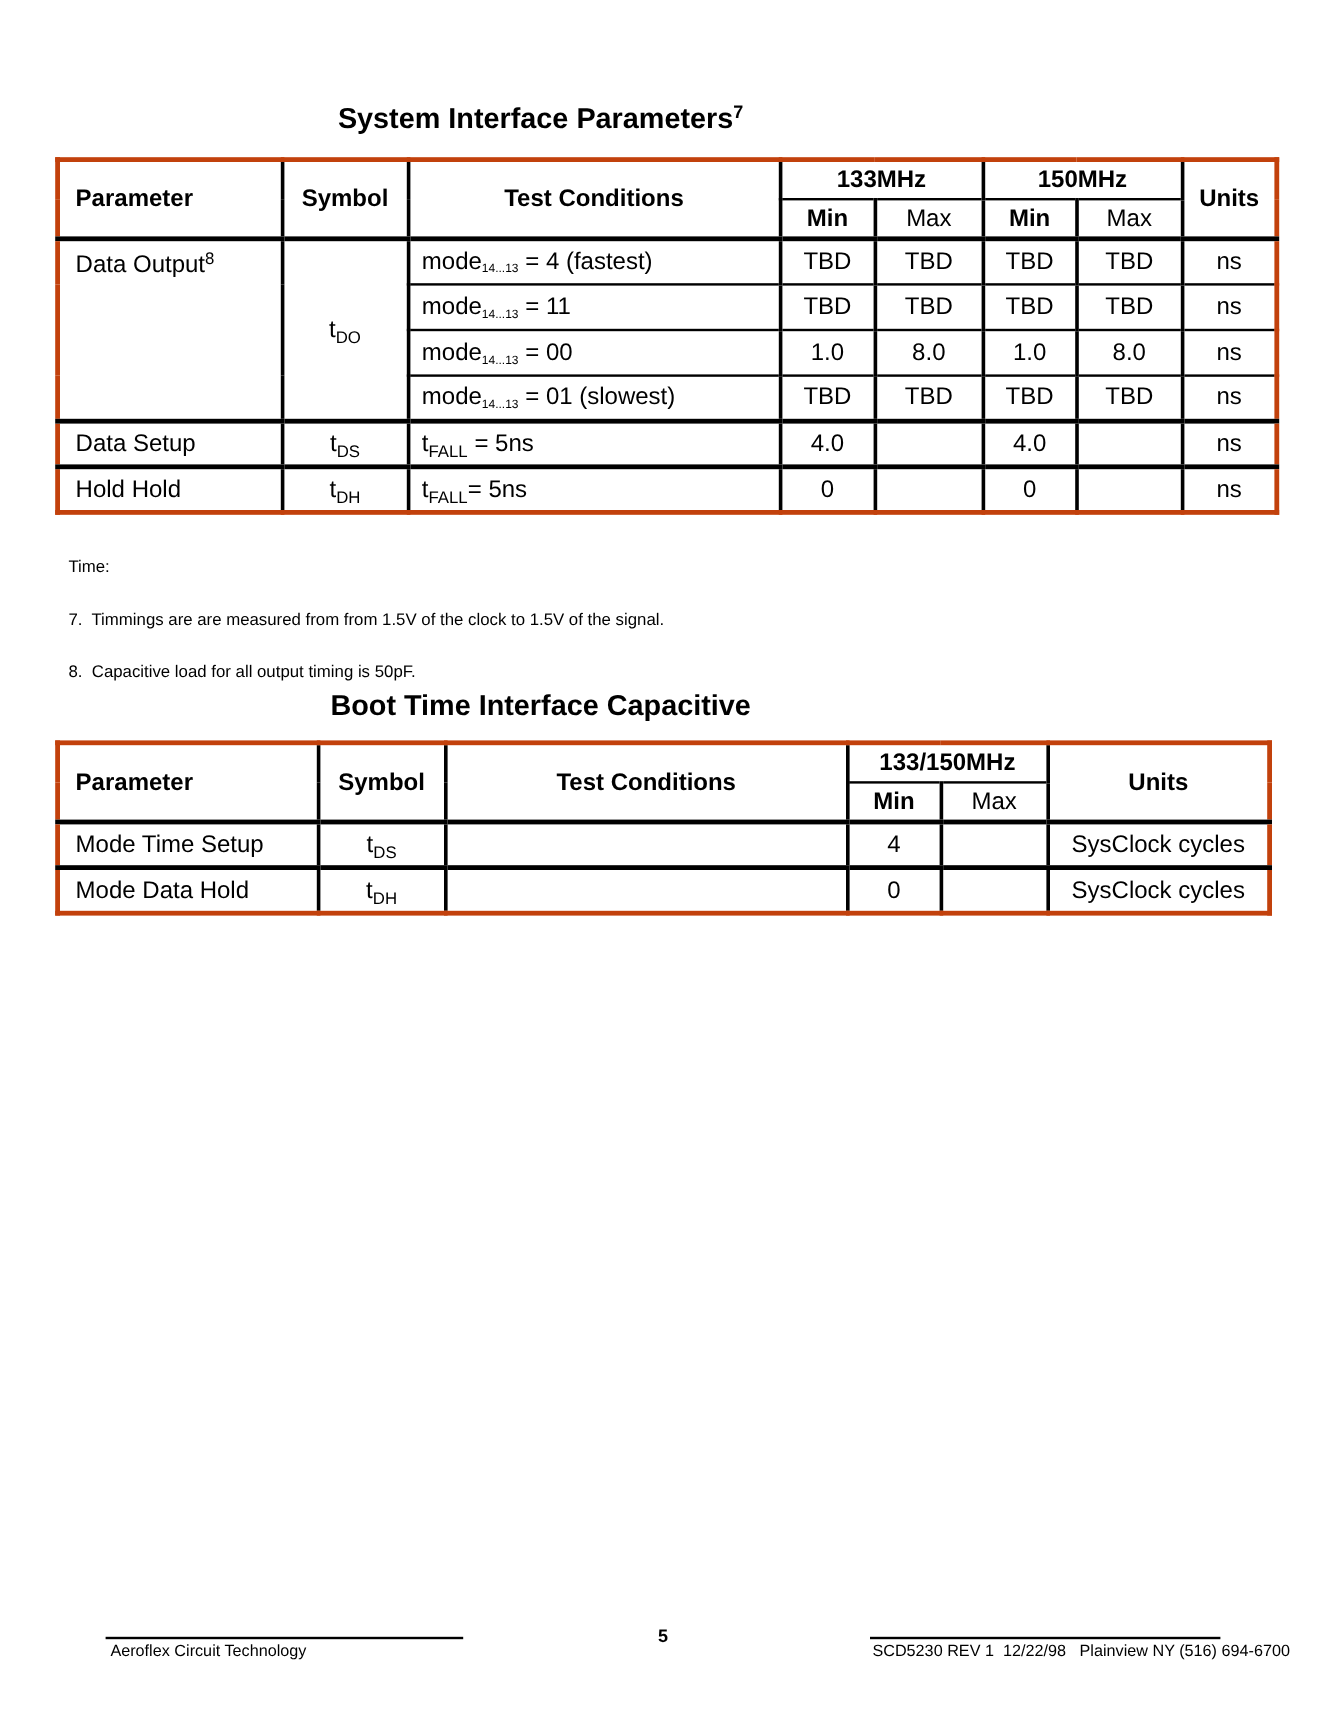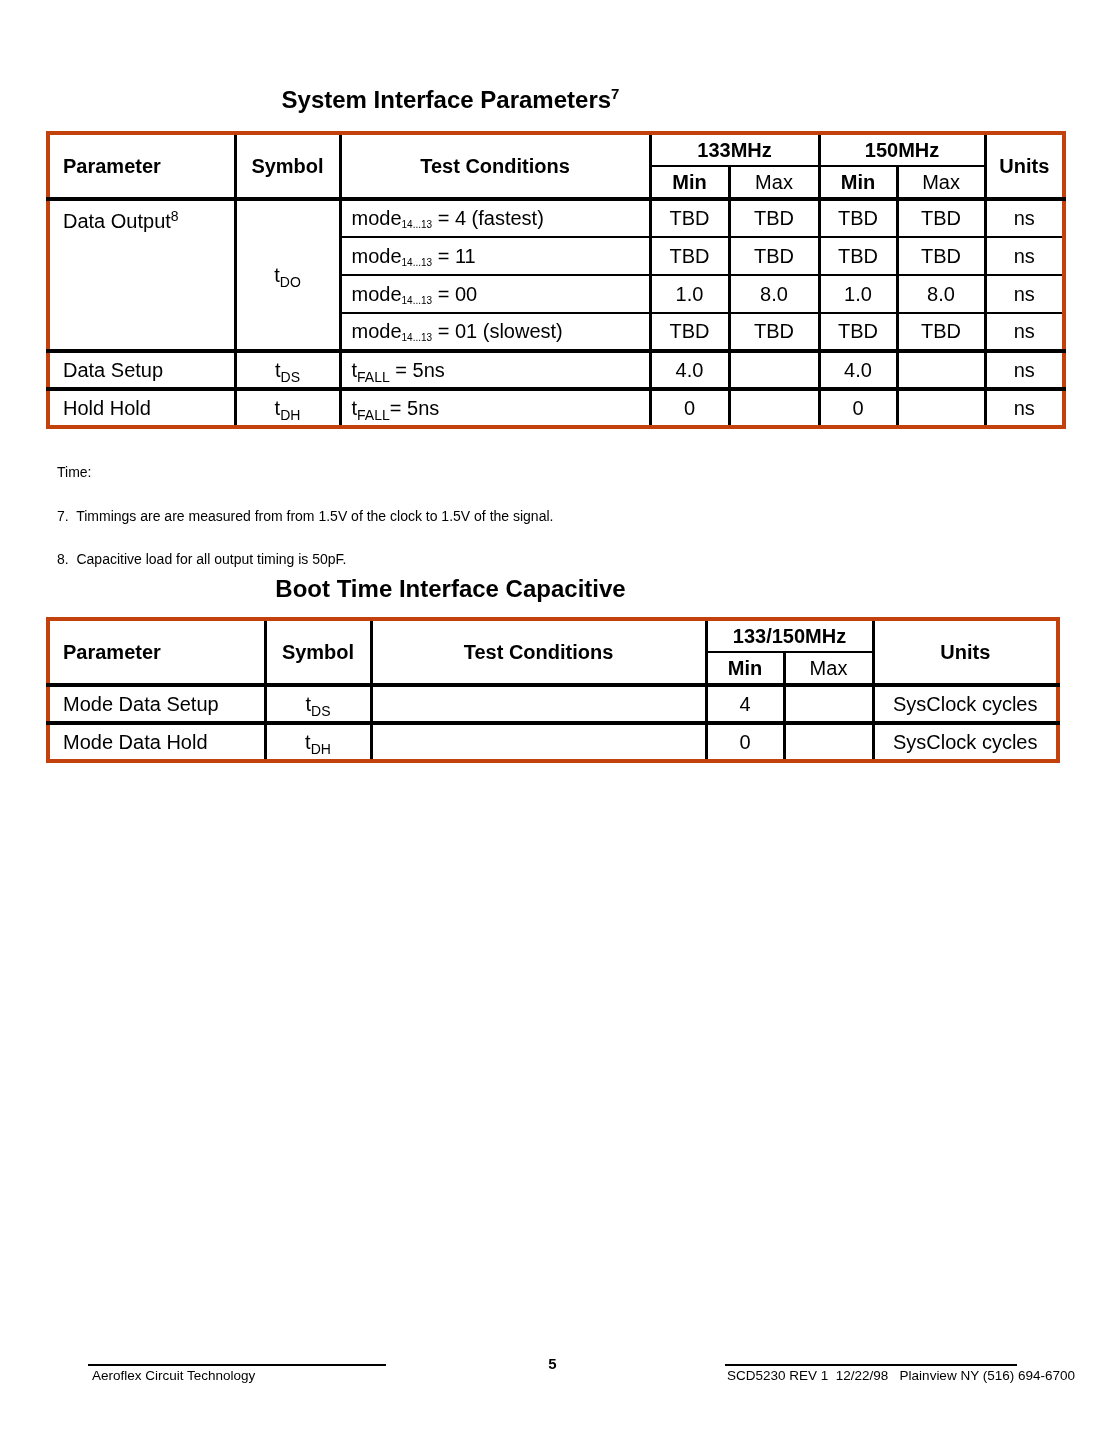--- a/index.html
+++ b/index.html
@@ -174,21 +174,21 @@
       <th colspan="2">133/150MHz</th>
       <th class="hb" rowspan="2">Units</th>
     </tr>
     <tr class="h33">
       <th class="hb">Min</th>
       <th class="hb fw-n">Max</th>
     </tr>
   </thead>
   <tbody>
     <tr class="h38">
-      <td class="left-pad tt">Mode Data Setup</td>
+      <td class="left-pad tt">Mode Time Setup</td>
       <td class="tt"><span>t</span><span class="sub">DS</span></td>
       <td class="cond tt"></td>
       <td class="tt">4</td>
       <td class="tt"></td>
       <td class="tt">SysClock cycles</td>
     </tr>
     <tr class="h38">
       <td class="left-pad tt">Mode Data Hold</td>
       <td class="tt"><span>t</span><span class="sub">DH</span></td>
       <td class="cond tt"></td>

